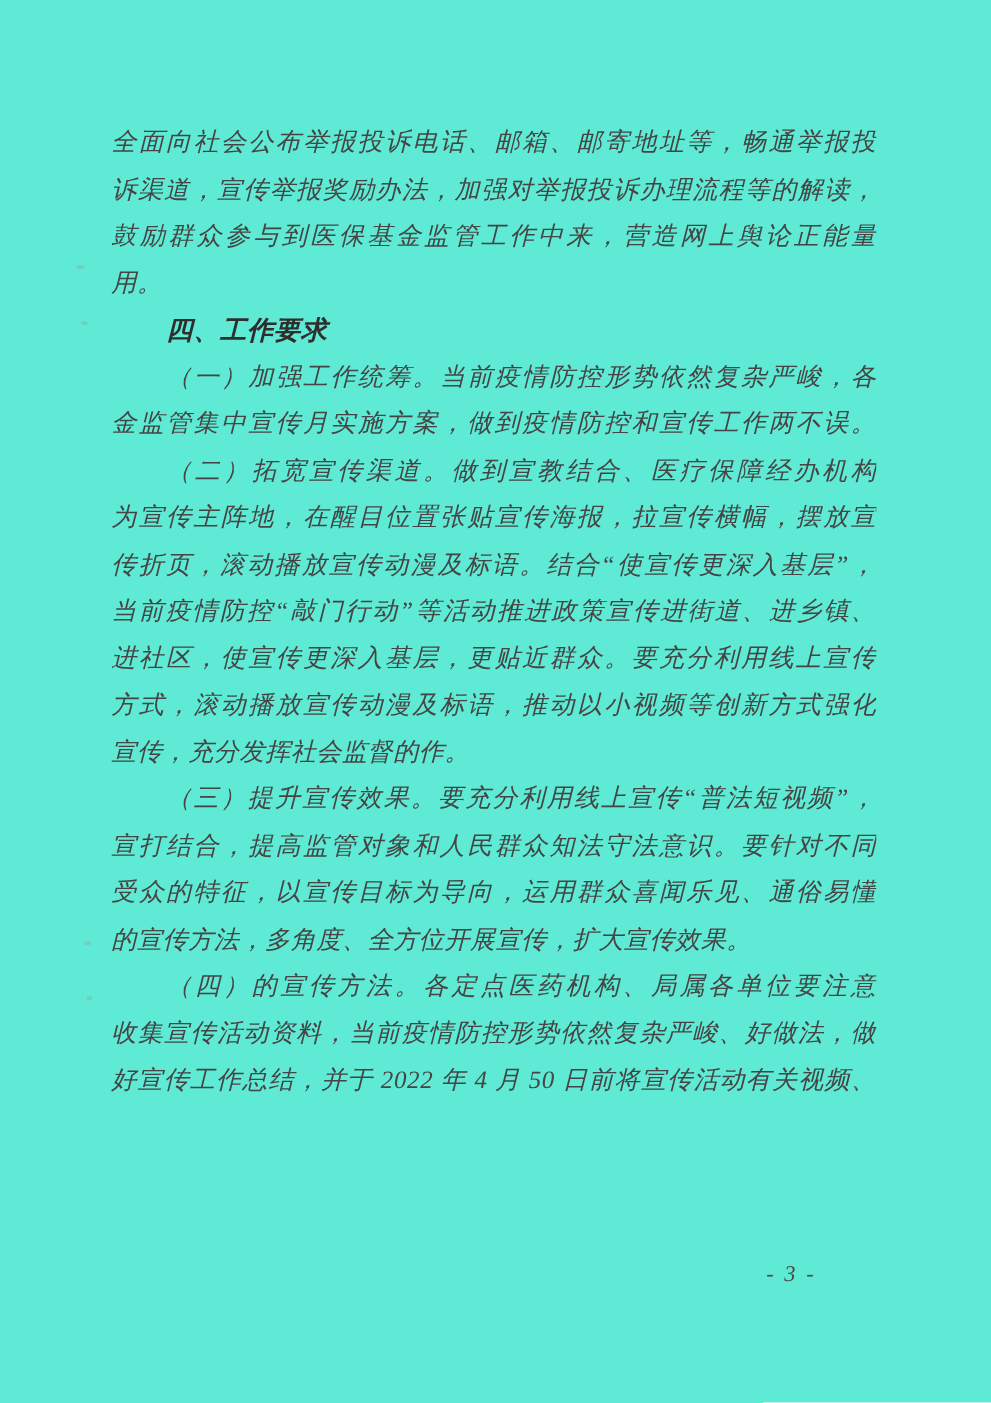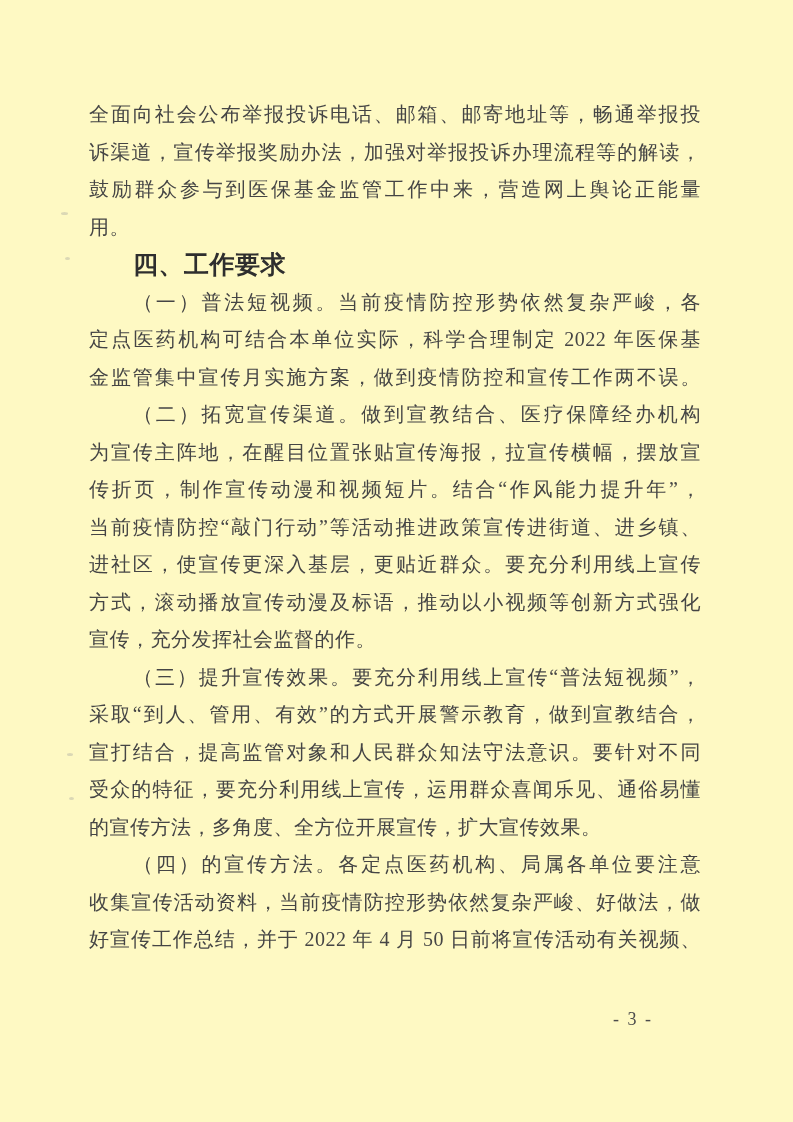--- a/index.html
+++ b/index.html
@@ -4,23 +4,24 @@
 <style>
   html, body {
     margin: 0;
     padding: 0;
     background: #ffffff;
   }
   .page {
     position: relative;
     width: 793px;
     height: 1122px;
-    background: #fef9c3;
+    background: #5eead4;
     overflow: hidden;
     font-family: "Liberation Serif", "DejaVu Serif", serif;
+    font-style: italic;
   }
   .doc-body {
     position: absolute;
     left: 89px;
     top: 96px;
     width: 612px;
   }
   .paragraph { margin: 0; padding: 0; }
   .line {
     height: 37.5px;
@@ -35,21 +36,21 @@
   .line.nofill {
     text-align: left;
     text-align-last: left;
   }
   .line.indent {
     padding-left: 44px;
   }
   .line.heading {
     font-family: "Liberation Sans", "DejaVu Sans", sans-serif;
     font-weight: bold;
-    font-size: 25px;
+    font-size: 21px;
     color: #2e2e2e;
     text-align: center;
     text-align-last: left;
   }
   .page-number {
     position: absolute;
     left: 598px;
     top: 1004px;
     width: 70px;
     height: 30px;
@@ -79,38 +80,36 @@
       <div class="paragraph">
         <div class="line">全面向社会公布举报投诉电话、邮箱、邮寄地址等，畅通举报投</div>
         <div class="line">诉渠道，宣传举报奖励办法，加强对举报投诉办理流程等的解读，</div>
         <div class="line">鼓励群众参与到医保基金监管工作中来，营造网上舆论正能量</div>
         <div class="line nofill">用。</div>
       </div>
       <div class="paragraph">
         <div class="line indent nofill heading">四、工作要求</div>
       </div>
       <div class="paragraph">
-        <div class="line indent">（一）普法短视频。当前疫情防控形势依然复杂严峻，各</div>
-        <div class="line">定点医药机构可结合本单位实际，科学合理制定 2022 年医保基</div>
+        <div class="line indent">（一）加强工作统筹。当前疫情防控形势依然复杂严峻，各</div>
         <div class="line">金监管集中宣传月实施方案，做到疫情防控和宣传工作两不误。</div>
       </div>
       <div class="paragraph">
         <div class="line indent">（二）拓宽宣传渠道。做到宣教结合、医疗保障经办机构</div>
         <div class="line">为宣传主阵地，在醒目位置张贴宣传海报，拉宣传横幅，摆放宣</div>
-        <div class="line">传折页，制作宣传动漫和视频短片。结合“作风能力提升年”，</div>
+        <div class="line">传折页，滚动播放宣传动漫及标语。结合“使宣传更深入基层”，</div>
         <div class="line">当前疫情防控“敲门行动”等活动推进政策宣传进街道、进乡镇、</div>
         <div class="line">进社区，使宣传更深入基层，更贴近群众。要充分利用线上宣传</div>
         <div class="line">方式，滚动播放宣传动漫及标语，推动以小视频等创新方式强化</div>
         <div class="line nofill">宣传，充分发挥社会监督的作。</div>
       </div>
       <div class="paragraph">
         <div class="line indent">（三）提升宣传效果。要充分利用线上宣传“普法短视频”，</div>
-        <div class="line">采取“到人、管用、有效”的方式开展警示教育，做到宣教结合，</div>
         <div class="line">宣打结合，提高监管对象和人民群众知法守法意识。要针对不同</div>
-        <div class="line">受众的特征，要充分利用线上宣传，运用群众喜闻乐见、通俗易懂</div>
+        <div class="line">受众的特征，以宣传目标为导向，运用群众喜闻乐见、通俗易懂</div>
         <div class="line nofill">的宣传方法，多角度、全方位开展宣传，扩大宣传效果。</div>
       </div>
       <div class="paragraph">
         <div class="line indent">（四）的宣传方法。各定点医药机构、局属各单位要注意</div>
         <div class="line">收集宣传活动资料，当前疫情防控形势依然复杂严峻、好做法，做</div>
         <div class="line">好宣传工作总结，并于 2022 年 4 月 50 日前将宣传活动有关视频、</div>
       </div>
     </div>
   <div class="page-number">- 3 -</div>
   <div class="speck s1"></div>

